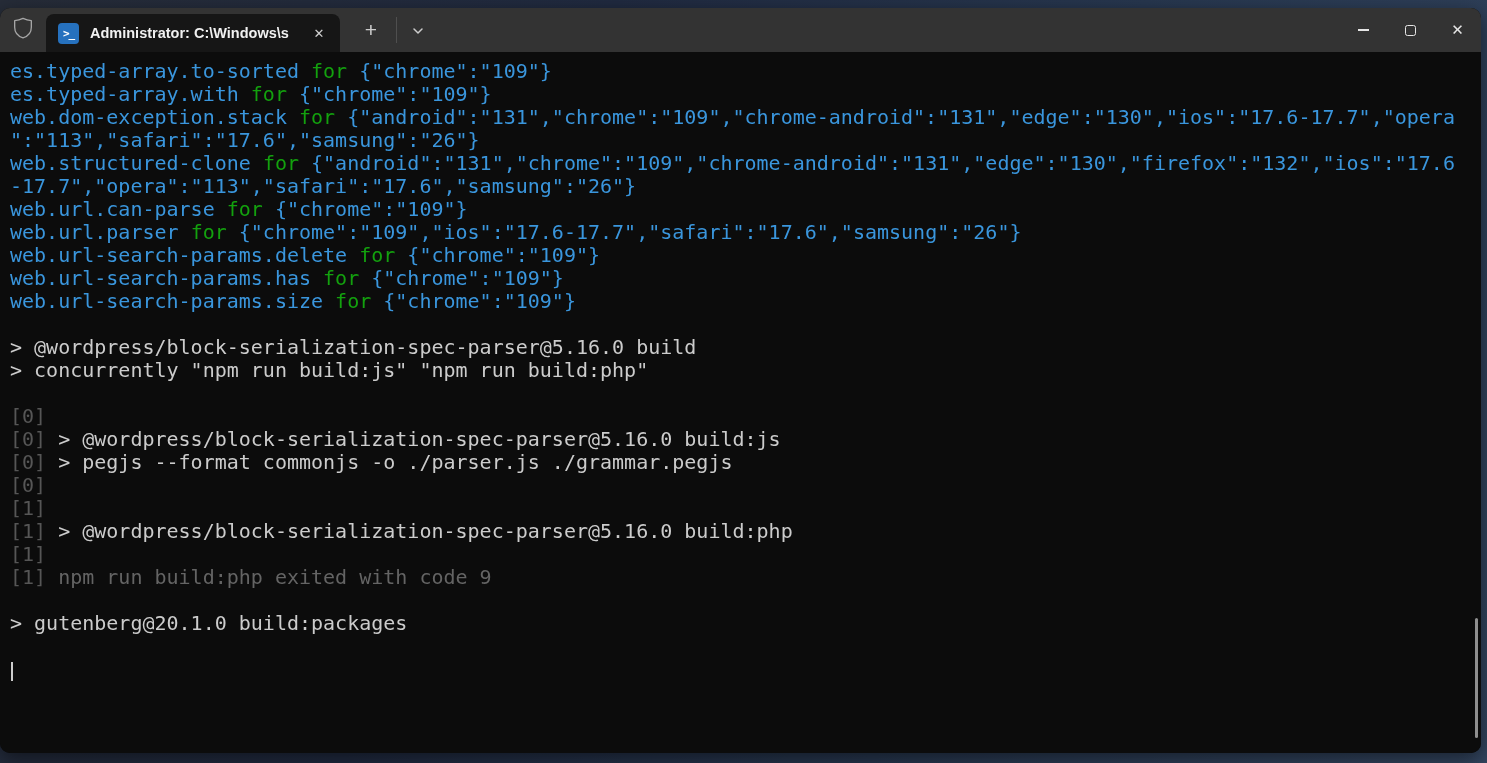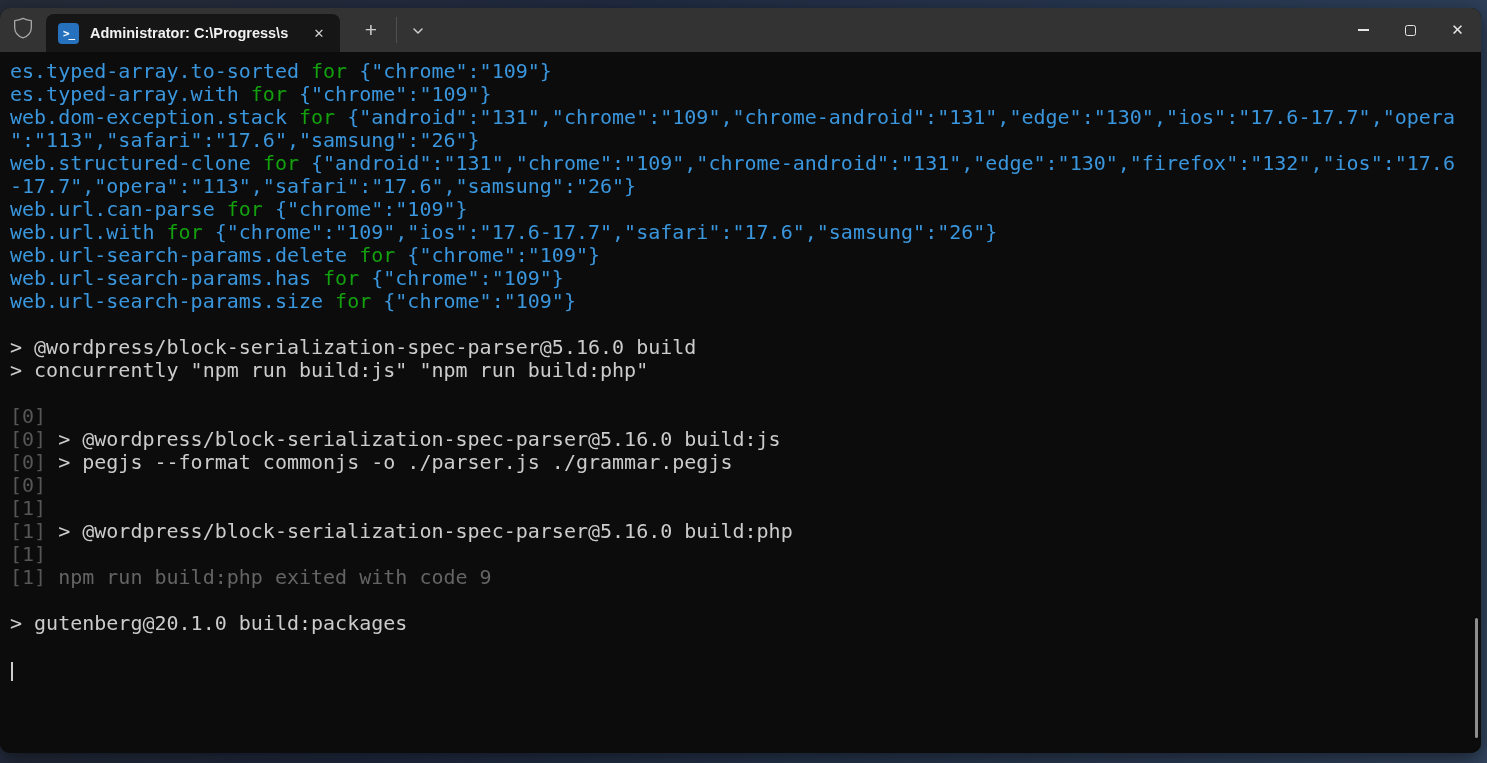--- a/index.html
+++ b/index.html
@@ -145,21 +145,21 @@
     <div class="shield-wrap">
       <span>
         <svg width="20" height="22" viewBox="0 0 24 26">
           <path d="M12 1.5 C15 3 18.5 4 22 4.2 V12 C22 19 17.5 23 12 24.8 C6.5 23 2 19 2 12 V4.2 C5.5 4 9 3 12 1.5 Z" fill="none" stroke="#a6a6a6" stroke-width="1.6" stroke-linejoin="round"></path>
         </svg>
       </span>
     </div>
 
     <div class="tab">
       <span class="ps-icon">&gt;_</span>
-      <span class="tab-title">Administrator: C:\Progress\s</span>
+      <span class="tab-title">Administrator: C:\Windows\s</span>
       <span class="tab-close">✕</span>
     </div>
 
     <div class="newtab-btn">+</div>
 
     <div class="tabbar-divider"></div>
 
     <div class="dropdown-btn">
       <span>
         <svg width="12" height="8" viewBox="0 0 12 8">
@@ -183,21 +183,21 @@
   </div>
 
   <div id="terminal">
       <div class="tline"><span class="seg-blue">es.typed-array.to-sorted </span><span class="seg-green">for</span><span class="seg-blue"> {"chrome":"109"}</span></div>
       <div class="tline"><span class="seg-blue">es.typed-array.with </span><span class="seg-green">for</span><span class="seg-blue"> {"chrome":"109"}</span></div>
       <div class="tline"><span class="seg-blue">web.dom-exception.stack </span><span class="seg-green">for</span><span class="seg-blue"> {"android":"131","chrome":"109","chrome-android":"131","edge":"130","ios":"17.6-17.7","opera</span></div>
       <div class="tline"><span class="seg-blue">":"113","safari":"17.6","samsung":"26"}</span></div>
       <div class="tline"><span class="seg-blue">web.structured-clone </span><span class="seg-green">for</span><span class="seg-blue"> {"android":"131","chrome":"109","chrome-android":"131","edge":"130","firefox":"132","ios":"17.6</span></div>
       <div class="tline"><span class="seg-blue">-17.7","opera":"113","safari":"17.6","samsung":"26"}</span></div>
       <div class="tline"><span class="seg-blue">web.url.can-parse </span><span class="seg-green">for</span><span class="seg-blue"> {"chrome":"109"}</span></div>
-      <div class="tline"><span class="seg-blue">web.url.with </span><span class="seg-green">for</span><span class="seg-blue"> {"chrome":"109","ios":"17.6-17.7","safari":"17.6","samsung":"26"}</span></div>
+      <div class="tline"><span class="seg-blue">web.url.parser </span><span class="seg-green">for</span><span class="seg-blue"> {"chrome":"109","ios":"17.6-17.7","safari":"17.6","samsung":"26"}</span></div>
       <div class="tline"><span class="seg-blue">web.url-search-params.delete </span><span class="seg-green">for</span><span class="seg-blue"> {"chrome":"109"}</span></div>
       <div class="tline"><span class="seg-blue">web.url-search-params.has </span><span class="seg-green">for</span><span class="seg-blue"> {"chrome":"109"}</span></div>
       <div class="tline"><span class="seg-blue">web.url-search-params.size </span><span class="seg-green">for</span><span class="seg-blue"> {"chrome":"109"}</span></div>
       <div class="tline">&nbsp;</div>
       <div class="tline"><span class="seg-white">&gt; @wordpress/block-serialization-spec-parser@5.16.0 build</span></div>
       <div class="tline"><span class="seg-white">&gt; concurrently "npm run build:js" "npm run build:php"</span></div>
       <div class="tline">&nbsp;</div>
       <div class="tline"><span class="seg-gray">[0]</span></div>
       <div class="tline"><span class="seg-gray">[0]</span><span class="seg-white"> &gt; @wordpress/block-serialization-spec-parser@5.16.0 build:js</span></div>
       <div class="tline"><span class="seg-gray">[0]</span><span class="seg-white"> &gt; pegjs --format commonjs -o ./parser.js ./grammar.pegjs</span></div>

